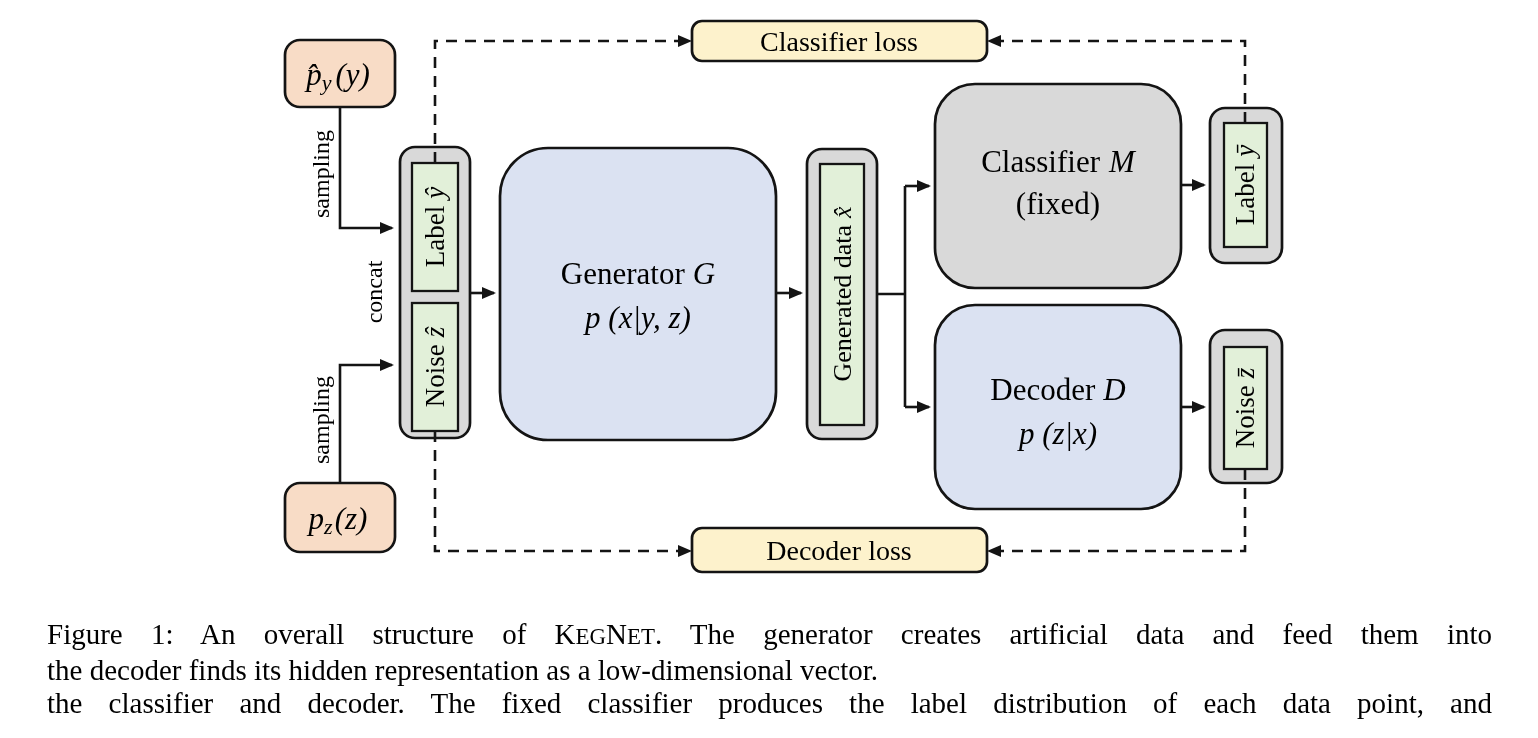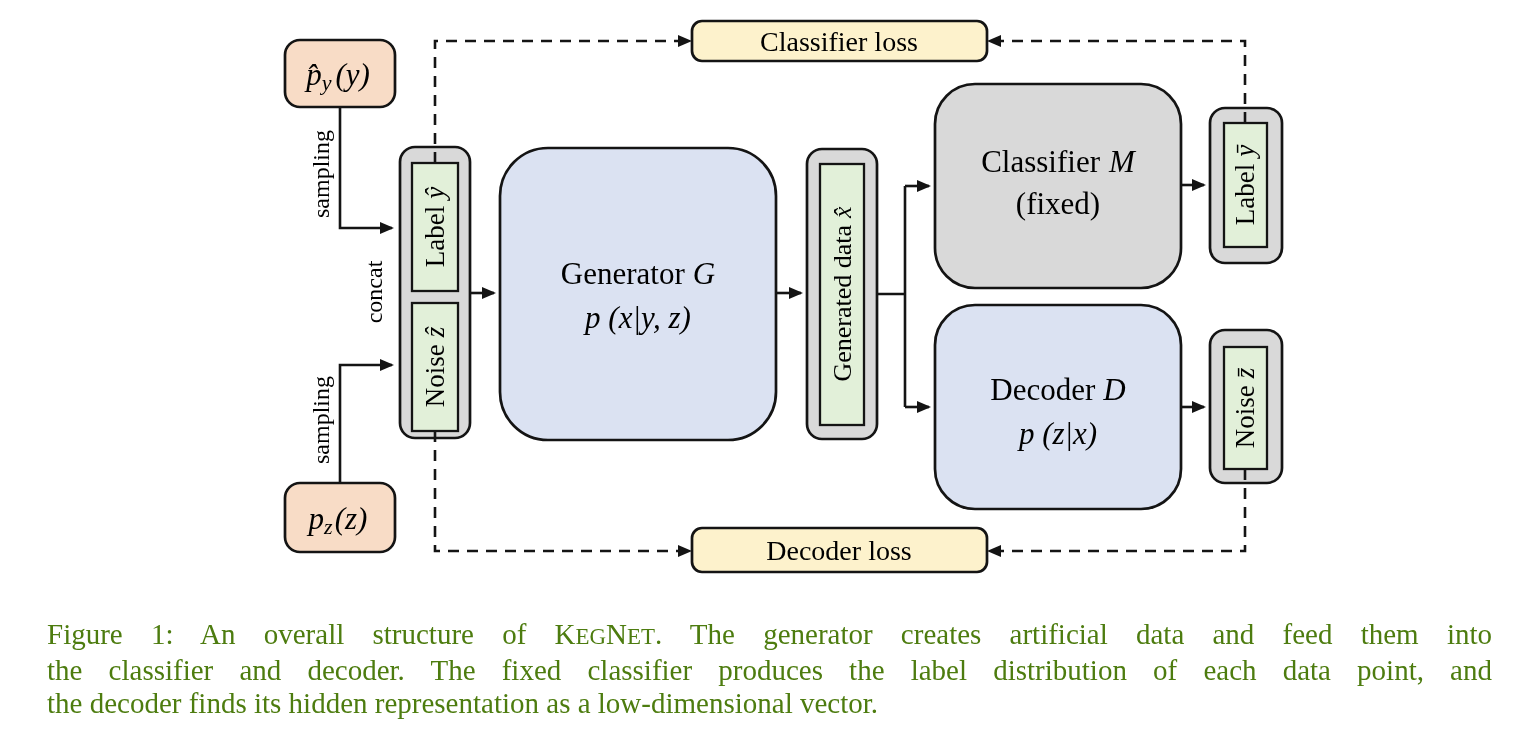--- a/index.html
+++ b/index.html
@@ -34,21 +34,21 @@
   .conn   { stroke: #141414; stroke-width: 2.6; fill: none; }
   .dashed { stroke-dasharray: 11 8; }
 
   .caption {
     position: absolute;
     left: 47px; top: 618px;
     width: 1445px;
     font-family: "Liberation Serif", "DejaVu Serif", serif;
     font-size: 29px;
     line-height: 33.5px;
-    color: #4d7c0f;
+    color: #000000;
   }
   .cap-line { white-space: nowrap; }
   .cap-just { text-align: justify; text-align-last: justify; white-space: normal; }
   .sc { font-size: 0.79em; }
 </style>
 </head>
 <body>
 
 <div class="stage">
 
@@ -121,17 +121,17 @@
 
     <text class="t27" transform="rotate(-90 1245 185)" x="1245" y="185" text-anchor="middle" dominant-baseline="central"><tspan>Label</tspan><tspan class="math" dx="7">ȳ</tspan></text>
     <text class="t27" transform="rotate(-90 1245 408)" x="1245" y="408" text-anchor="middle" dominant-baseline="central"><tspan>Noise</tspan><tspan class="math" dx="7">z̄</tspan></text>
 
     <text class="t28" x="839" y="41" text-anchor="middle" dominant-baseline="central">Classifier loss</text>
     <text class="t28" x="839" y="550" text-anchor="middle" dominant-baseline="central">Decoder loss</text>
   </svg>
 
   <div class="caption">
     <div class="cap-line cap-just"><span>Figure 1: An overall structure of K</span><span class="sc">EG</span><span>N</span><span class="sc">ET</span><span>. The generator creates artificial data and feed them into</span></div>
+    <div class="cap-line">the decoder finds its hidden representation as a low-dimensional vector.</div>
     <div class="cap-line cap-just">the classifier and decoder. The fixed classifier produces the label distribution of each data point, and</div>
-    <div class="cap-line">the decoder finds its hidden representation as a low-dimensional vector.</div>
   </div>
 
 </div>
 
 </body></html>

